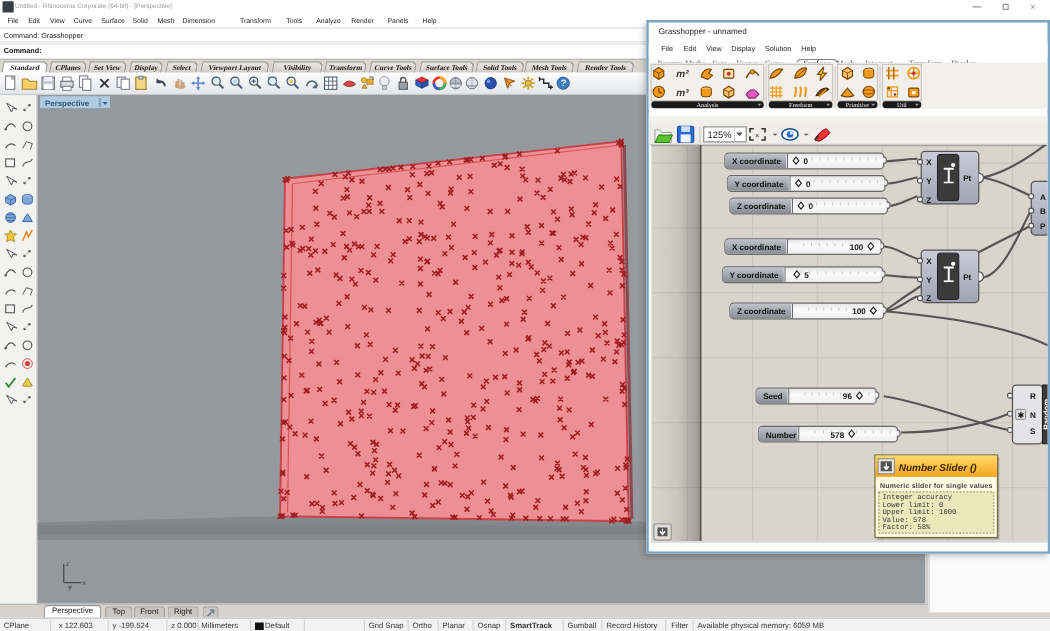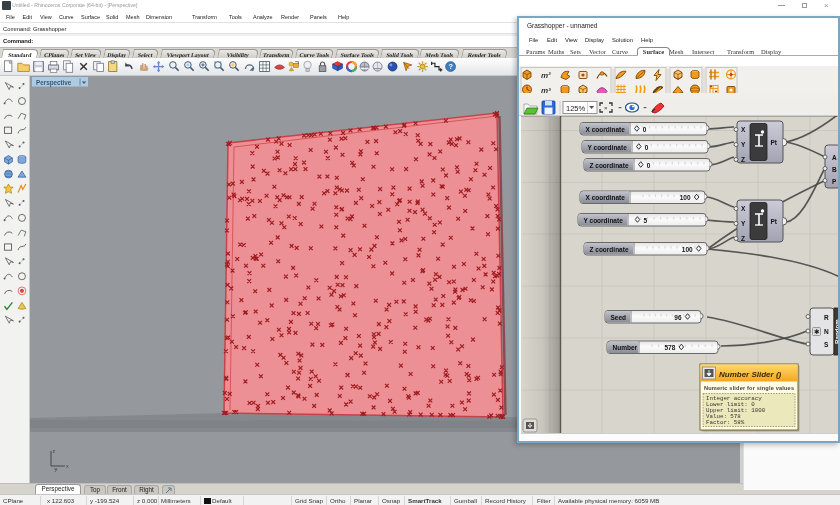--- a/index.html
+++ b/index.html
@@ -412,21 +412,21 @@
       <span class="abs" style="left:29px;top:1px;">Maths</span>
       <span class="abs" style="left:51px;top:1px;">Sets</span>
       <span class="abs" style="left:70px;top:1px;">Vector</span>
       <span class="abs" style="left:93px;top:1px;">Curve</span>
       <span class="abs" style="left:150px;top:1px;">Mesh</span>
       <span class="abs" style="left:173px;top:1px;">Intersect</span>
       <span class="abs" style="left:208px;top:1px;">Transform</span>
       <span class="abs" style="left:242px;top:1px;">Display</span>
       <span class="abs" style="left:118px;top:0px;width:33px;height:9px;background:#fff;border:1px solid #888;border-bottom:1px solid #fff;border-radius:4px 4px 0 0;font-weight:bold;text-align:center;">Surface</span>
     </div>
- <div class="abs" style="left:0;top:48px;width:319px;height:37px;background:#f2f0ed;">
+ <div class="abs" style="left:0;top:32px;width:319px;height:37px;background:#f2f0ed;">
   <svg width="319" height="37">
         <rect x="2" y="1.5" width="90" height="29" fill="none" stroke="#c9c6c0" stroke-width="1"></rect>
         <rect x="96" y="1.5" width="51" height="29" fill="none" stroke="#c9c6c0" stroke-width="1"></rect>
         <rect x="151" y="1.5" width="32" height="29" fill="none" stroke="#c9c6c0" stroke-width="1"></rect>
         <rect x="187" y="1.5" width="31" height="29" fill="none" stroke="#c9c6c0" stroke-width="1"></rect>
         <g transform="translate(2,2.5)">
           <path d="M2,4l4-2.5l4,2.5v4.5l-4,2.5l-4-2.5z" fill="#f09a1e" stroke="#7a4304" stroke-width="0.9"></path>
           <path d="M2,4l4,2l4-2M6,6v5" stroke="#7a4304" stroke-width="0.7" fill="none"></path>
         </g>
         <g transform="translate(21,2.5)">

